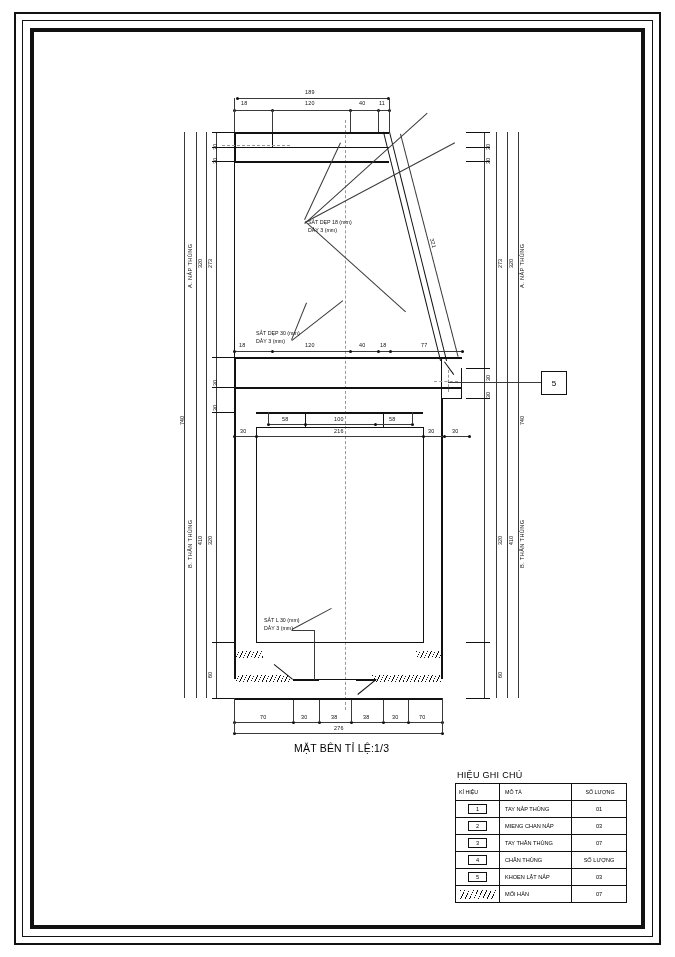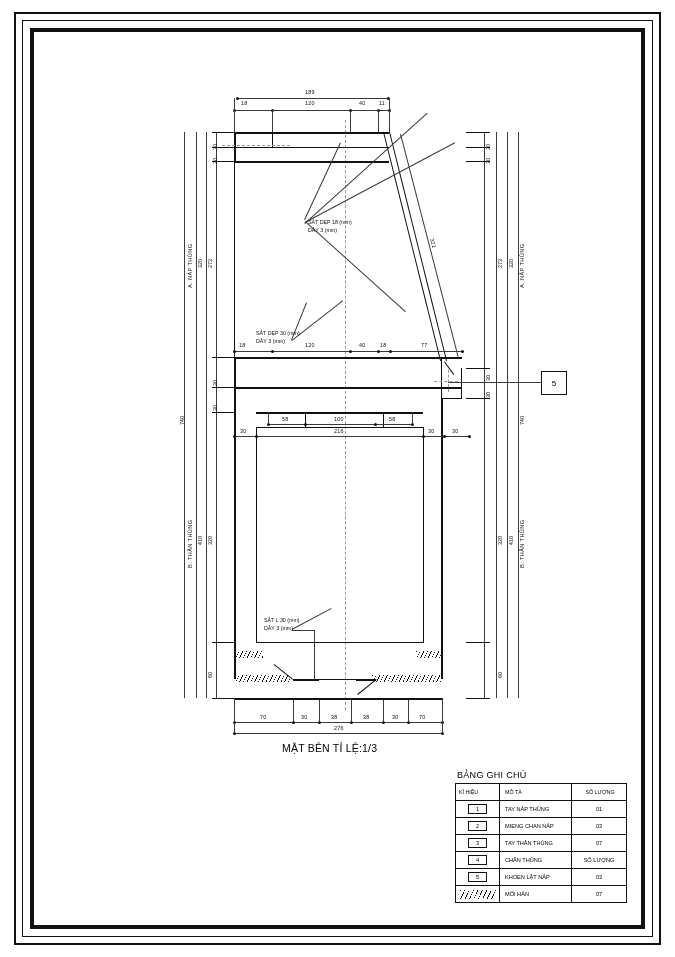--- a/index.html
+++ b/index.html
@@ -50,21 +50,21 @@
   #notes .c-sym{width:38px;text-align:center;}
   #notes .c-qty{width:48px;text-align:center;}
   #notes .c-desc{padding-left:5px;}
   #notes thead td{font-size:5.3px;padding-left:4px;}
   #notes thead .c-sym{padding-left:3px;text-align:left;}
   .symbox{display:inline-block;border:.8px solid #111;min-width:13px;padding:1px 2px;
           font-size:5.6px;text-align:center;background:#fff;}
   .weldsym{display:block;height:9px;width:36px;margin:0 auto;
     background-image:repeating-linear-gradient(115deg,#111 0px,#111 .7px,transparent .7px,transparent 4px);}
 
-  #maintitle{position:absolute;left:282px;top:742px;font-size:10.5px;letter-spacing:.2px;}
+  #maintitle{position:absolute;left:294px;top:742px;font-size:10.5px;letter-spacing:.2px;}
 </style>
 </head>
 <body>
 
 <div id="sheet">
 
   <div class="frame-outer"></div>
   <div class="frame-mid"></div>
   <div class="frame-inner"></div>
 
@@ -282,21 +282,21 @@
     <div class="vtxt" style="left:498px;top:678px;">60</div>
 
     <div class="ln hl thin" style="left:448px;top:382px;width:93px;"></div>
     <div class="callout" style="left:541px;top:371px;width:24px;height:22px;">5</div>
 
   </div>
 
   <div id="maintitle">MẶT BÊN TỈ LỆ:1/3</div>
 
   <div id="notes">
-    <div class="ttl">BẢNG GHI CHÚ</div>
+    <div class="ttl">HIỆU GHI CHÚ</div>
     <table>
       <thead>
         <tr>
           <td class="c-sym">KÍ HIỆU</td>
           <td class="c-desc">MÔ TẢ</td>
           <td class="c-qty">SỐ LƯỢNG</td>
         </tr>
       </thead>
       <tbody>
         <tr>

